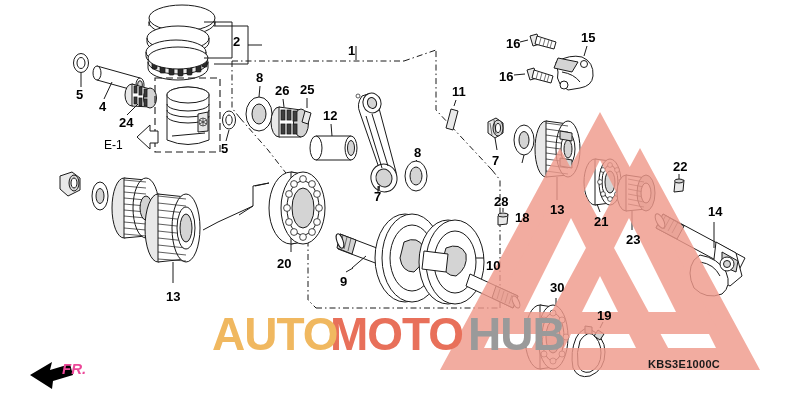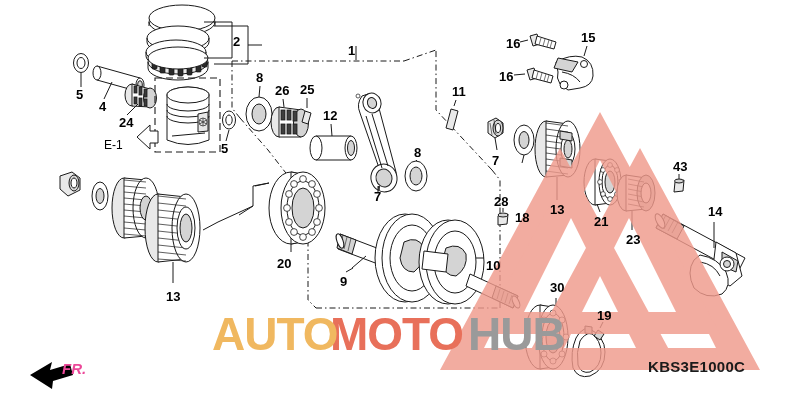--- a/index.html
+++ b/index.html
@@ -4,21 +4,21 @@
 <style>
   html,body{margin:0;padding:0;background:#fff;}
   body{width:800px;height:400px;overflow:hidden;
        font-family:"Liberation Sans",sans-serif;}
   #stage{position:relative;width:800px;height:400px;background:#ffffff;}
   #stage svg{position:absolute;left:0;top:0;}
   .lbl{position:absolute;font-family:"Liberation Sans",sans-serif;
        font-weight:bold;color:#000;font-size:13px;line-height:1;
        white-space:nowrap;}
   .code{position:absolute;font-family:"Liberation Sans",sans-serif;
-        font-weight:bold;color:#1a1a1a;font-size:15px;letter-spacing:.3px;}
+        font-weight:bold;color:#1a1a1a;font-size:11px;letter-spacing:.3px;}
   .e1{position:absolute;font-family:"Liberation Sans",sans-serif;
       font-weight:normal;font-size:12px;color:#000;text-align:center;}
   .fr{position:absolute;font-family:"Liberation Sans",sans-serif;
       font-weight:bold;font-size:15px;color:#ec4899;font-style:italic;}
   .wm-text{position:absolute;font-family:"Liberation Sans",sans-serif;
        font-weight:bold;font-size:46px;letter-spacing:-1px;
        pointer-events:none;}
   .wm-a{color:#f0b860;}
   .wm-b{color:#e8705a;}
   .wm-c{color:#9a9a9a;}
@@ -483,20 +483,20 @@
   <div class="lbl" style="left:492px;top:154px;">7</div>
   <div class="lbl" style="left:515px;top:167px;margin-top:44px;">18</div>
   <div class="lbl" style="left:597px;top:309px;">19</div>
   <div class="lbl" style="left:277px;top:257px;">20</div>
   <div class="lbl" style="left:594px;top:215px;">21</div>
   <div class="lbl" style="left:550px;top:281px;">30</div>
   <div class="lbl" style="left:626px;top:233px;">23</div>
   <div class="lbl" style="left:119px;top:116px;text-align:center;">24</div>
   <div class="lbl" style="left:300px;top:83px;">25</div>
   <div class="lbl" style="left:275px;top:84px;">26</div>
-  <div class="lbl" style="left:673px;top:160px;">43</div>
+  <div class="lbl" style="left:673px;top:160px;">22</div>
   <div class="lbl" style="left:494px;top:195px;text-align:center;">28</div>
 
   <div class="e1" style="left:104px;top:138px;">E-1</div>
   <div class="fr" style="left:62px;top:360px;">FR.</div>
   <div class="code" style="left:648px;top:358px;">KBS3E1000C</div>
 
 </div>
 
 </body></html>

